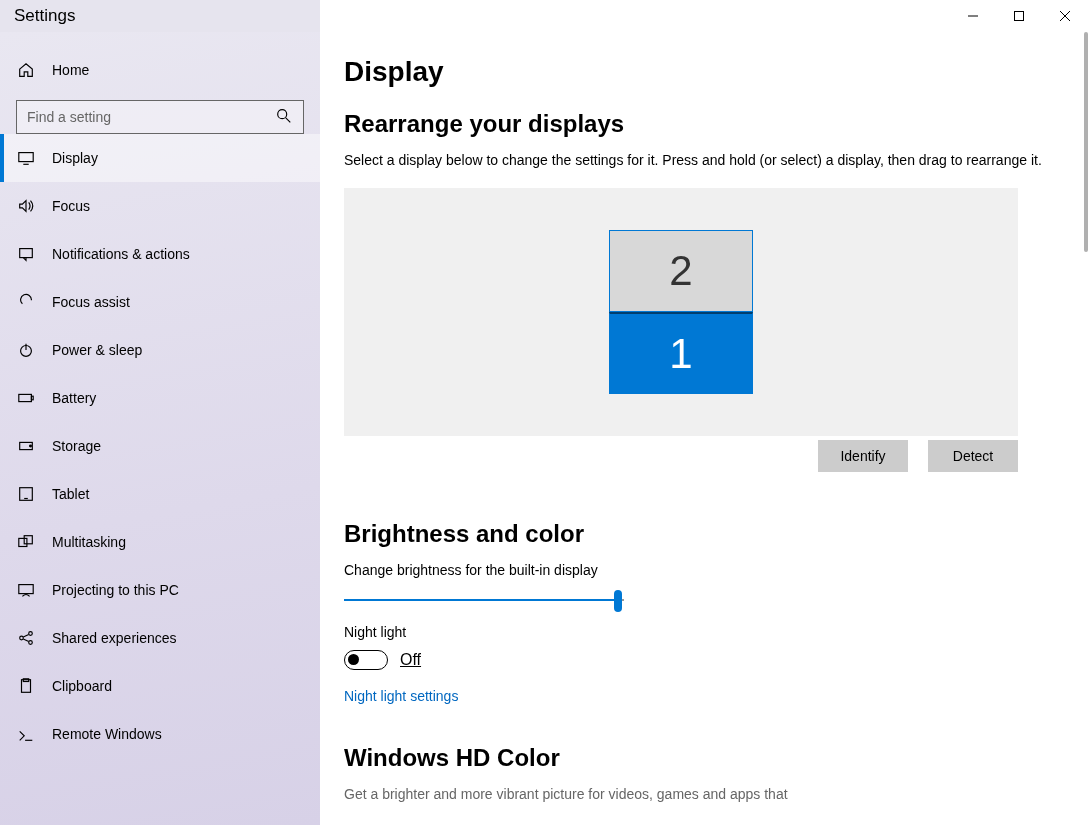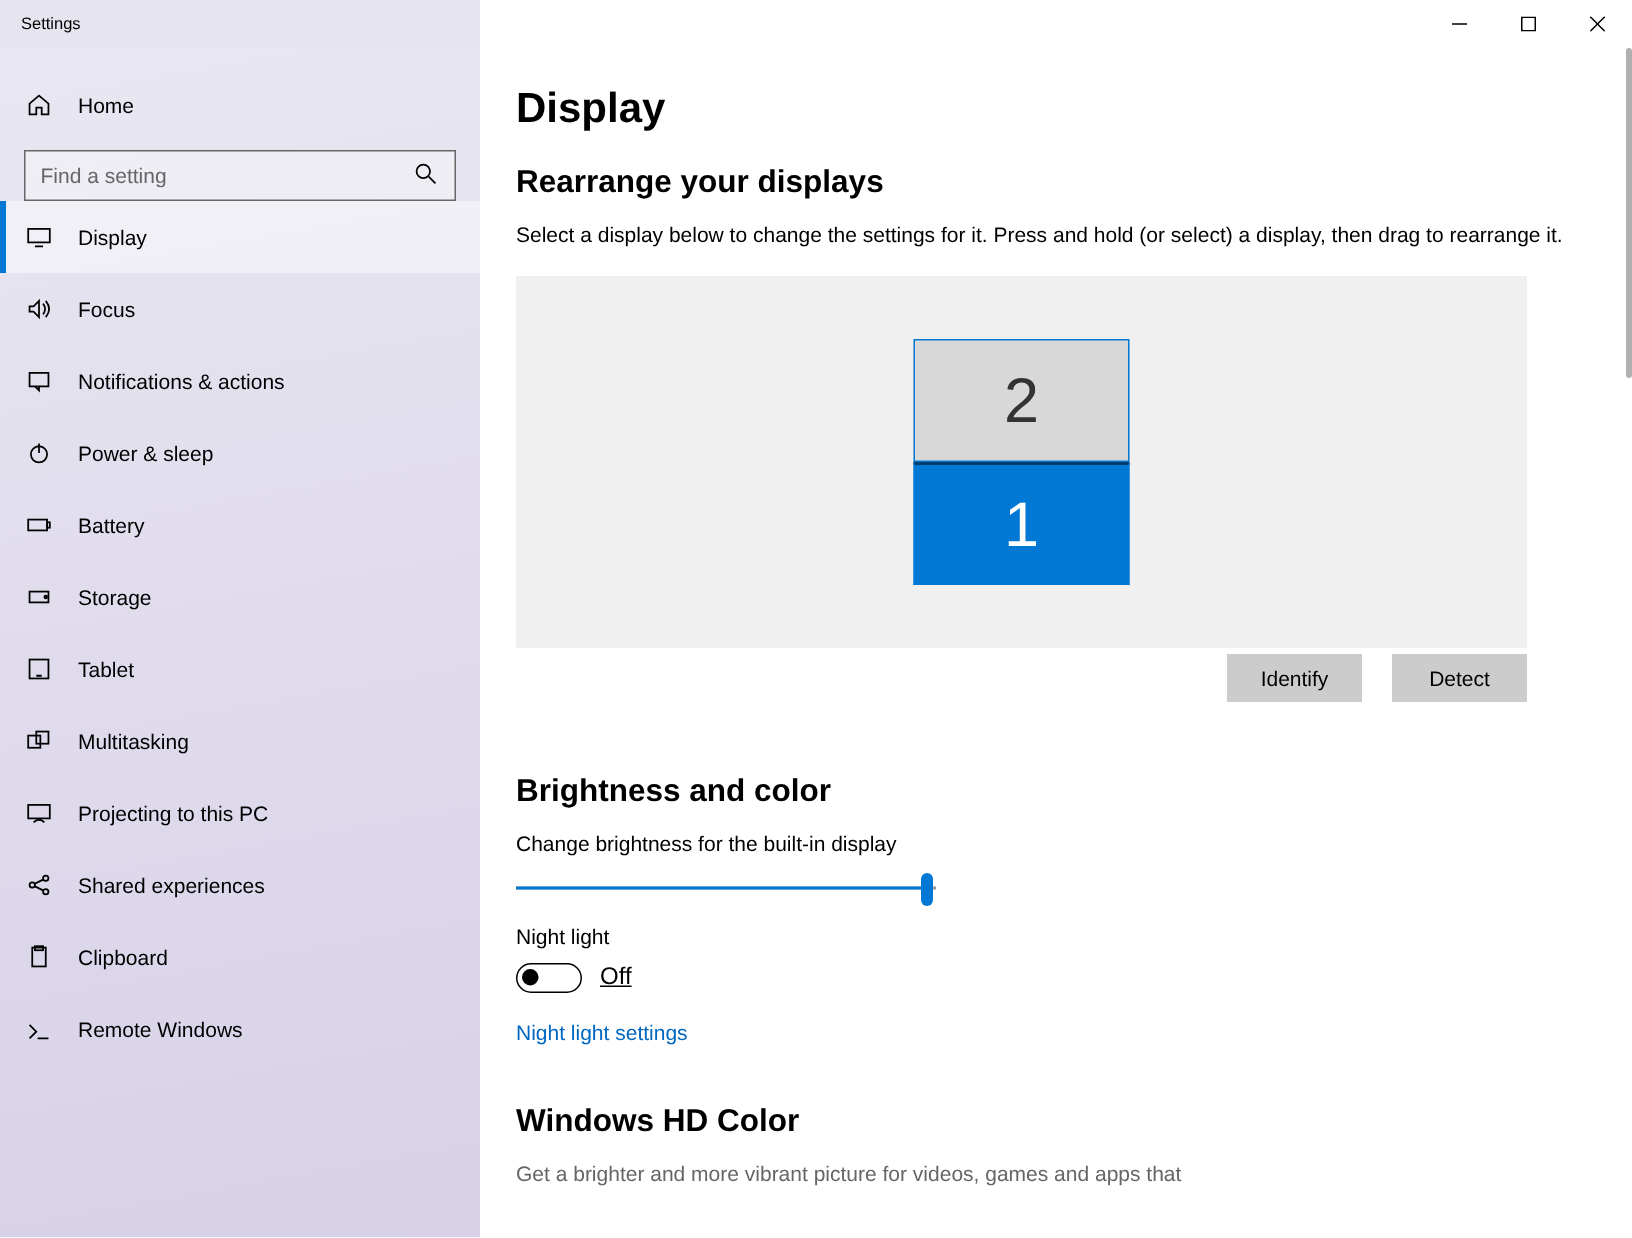--- a/index.html
+++ b/index.html
@@ -16,21 +16,21 @@
       position: relative;
     }
     .titlebar {
       height: 32px;
       display: flex;
       align-items: center;
       justify-content: space-between;
       background: linear-gradient(to right, #e6e4ee 0%, #e6e4ee 320px, #ffffff 320px);
     }
     .titlebar-title {
-      font-size: 11px;
+      font-size: 17px;
       padding-left: 14px;
       color: #000;
     }
     .titlebar-controls {
       display: flex;
       height: 100%;
     }
     .titlebar-btn {
       width: 46px;
       height: 32px;
@@ -133,21 +133,21 @@
       background: #b0b0b0;
       border-radius: 2px;
     }
     .page-title {
       font-size: 28px;
       font-weight: 600;
       color: #000;
       margin-bottom: 22px;
     }
     .section-heading {
-      font-size: 21px;
+      font-size: 24px;
       font-weight: 600;
       color: #000;
       margin-bottom: 14px;
     }
     .section-desc {
       font-size: 14px;
       color: #000;
       margin-bottom: 20px;
     }
     .display-area {
@@ -343,20 +343,28 @@
             <svg viewBox="0 0 20 20">
               <rect x="3" y="4" width="14" height="10"></rect>
               <path d="M7 14 L10 17 L10 14"></path>
             </svg>
           </span>
         <span>Notifications &amp; actions</span>
       </li>
       <li class="nav-item">
         <span class="icon">
             <svg viewBox="0 0 20 20">
+              <path d="M 6 12 A 6 6 0 1 1 16 8"></path>
+            </svg>
+          </span>
+        <span>Focus assist</span>
+      </li>
+      <li class="nav-item">
+        <span class="icon">
+            <svg viewBox="0 0 20 20">
               <circle cx="10" cy="11" r="6"></circle>
               <line x1="10" y1="3" x2="10" y2="10"></line>
             </svg>
           </span>
         <span>Power &amp; sleep</span>
       </li>
       <li class="nav-item">
         <span class="icon">
             <svg viewBox="0 0 20 20">
               <rect x="2" y="6" width="14" height="8"></rect>

